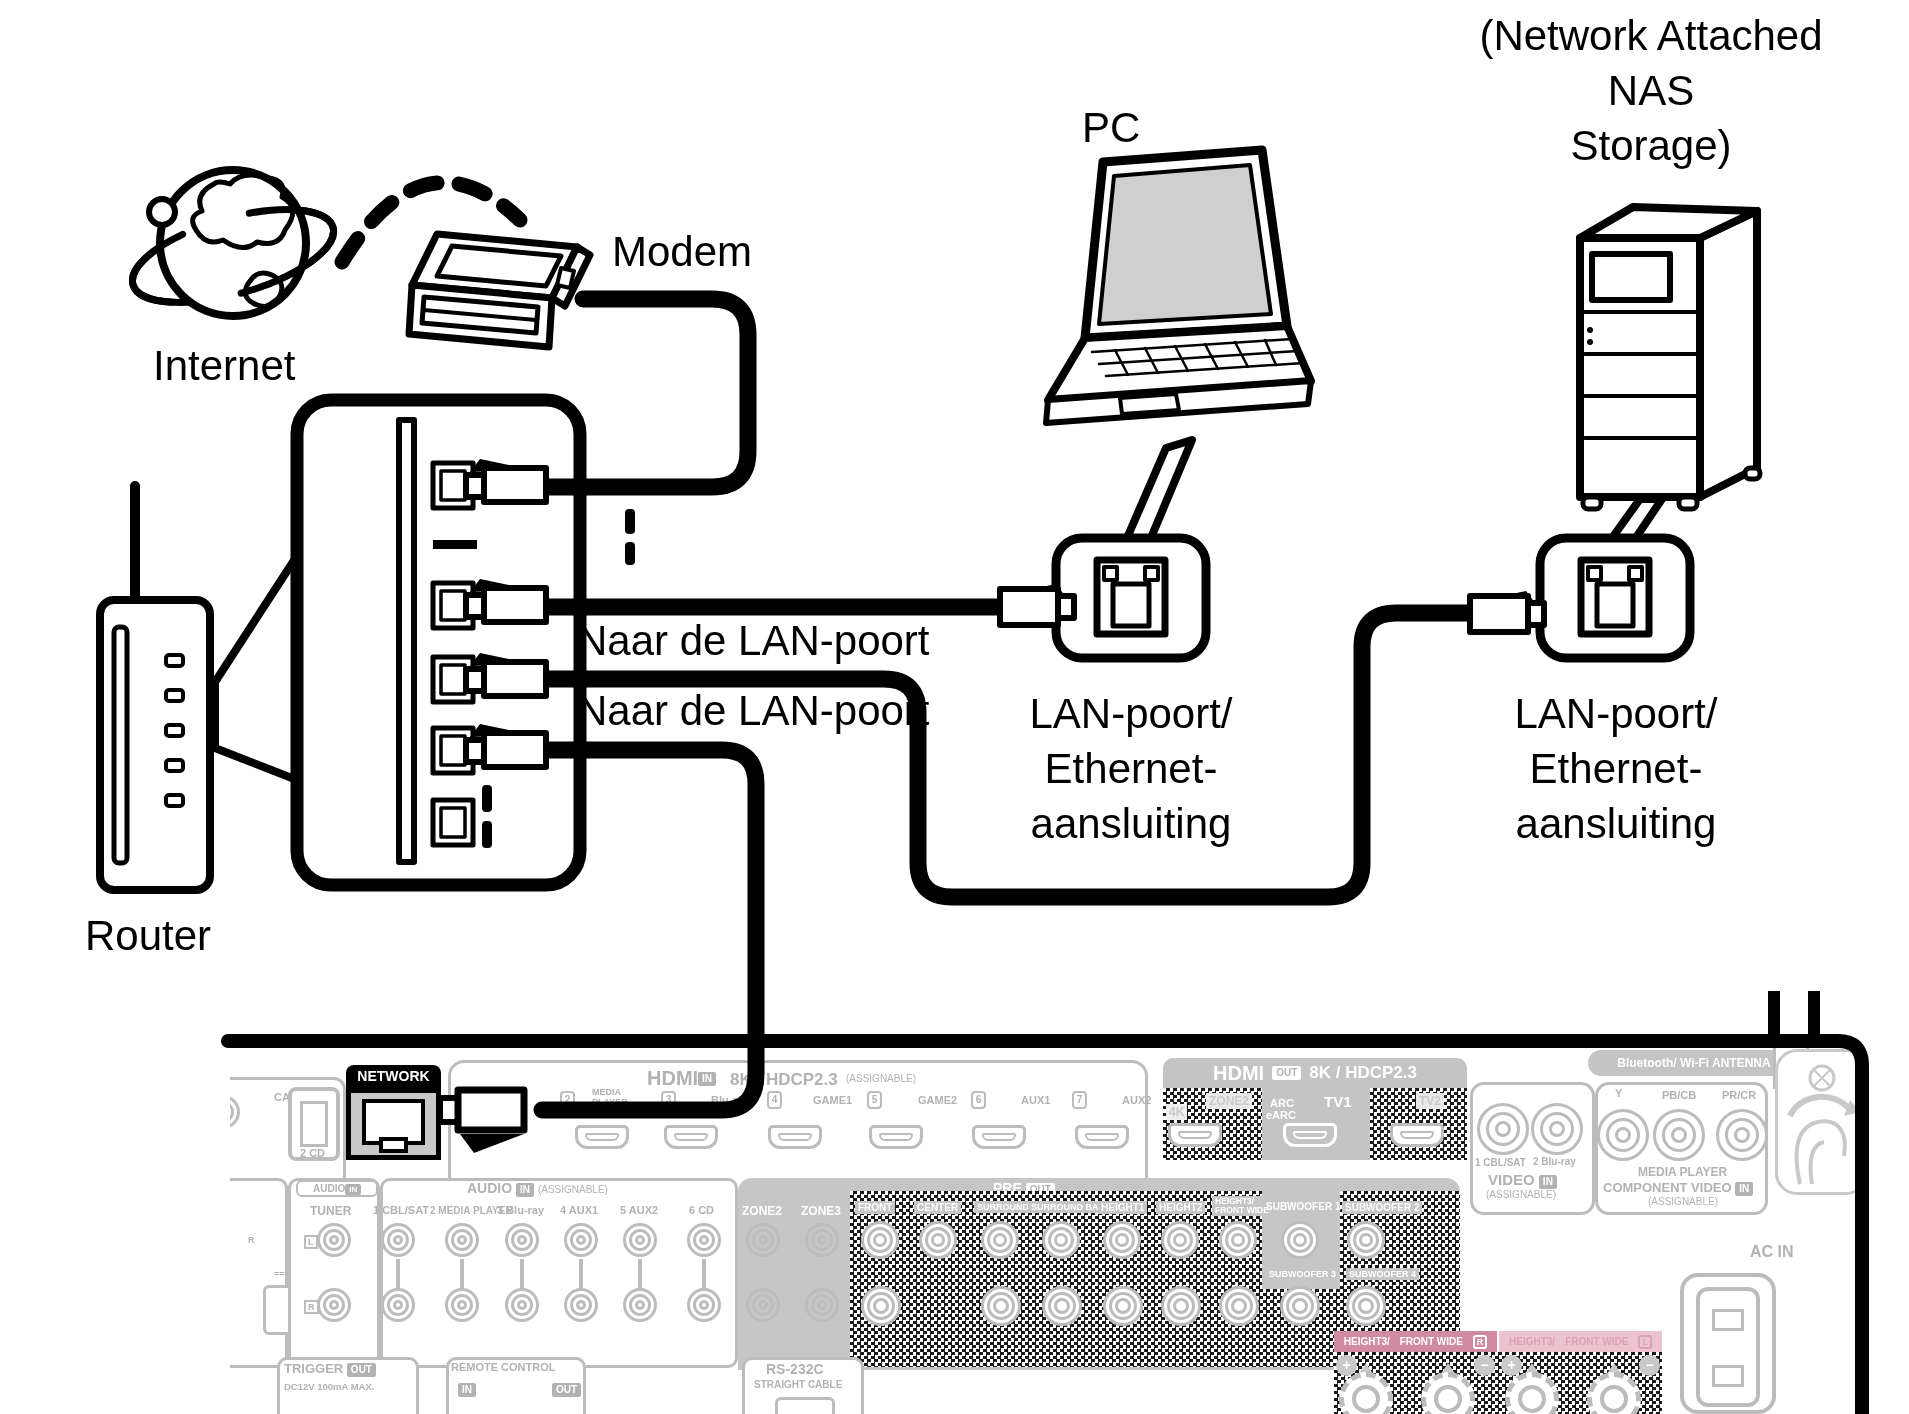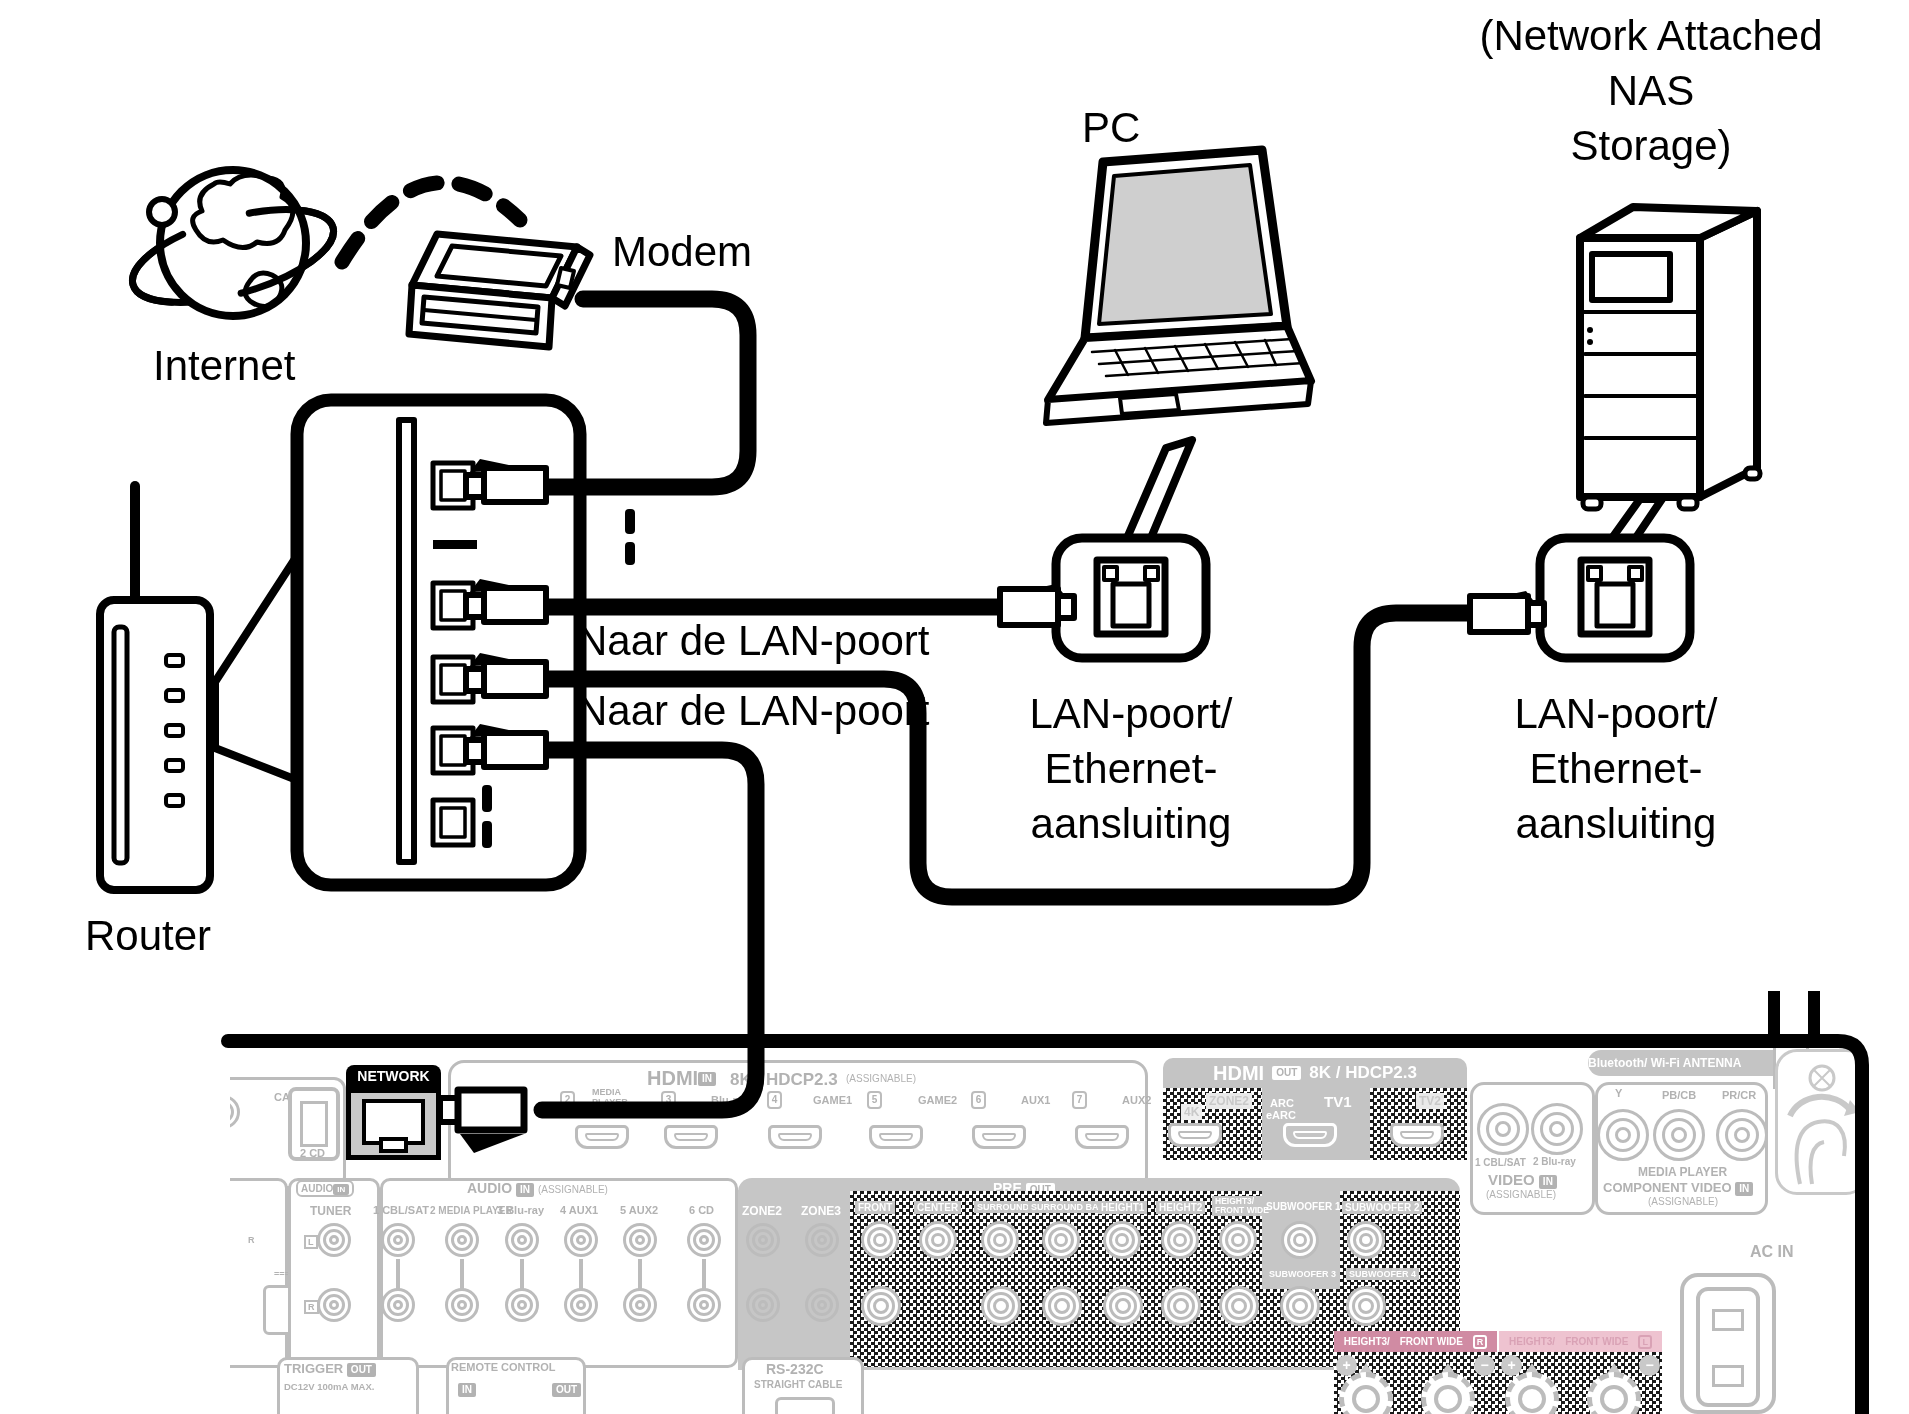--- a/index.html
+++ b/index.html
@@ -99,21 +99,21 @@
     <div class="hp" style="left:845px; top:100px;"></div>
 
     <div class="bar" style="left:933px; top:33px; width:304px; height:30px; border-radius:10px 10px 0 0; display:flex; align-items:center; justify-content:center; gap:8px;">
       <span style="font-size:20px;">HDMI</span>
       <span class="badge rev">OUT</span>
       <span style="font-size:17px;">8K / HDCP2.3</span>
     </div>
     <div class="hatch" style="left:933px; top:63px; width:99px; height:72px;"></div>
     <div class="bar" style="left:1032px; top:63px; width:108px; height:72px;"></div>
     <div class="hatch" style="left:1140px; top:63px; width:97px; height:72px;"></div>
-    <div class="chip" style="left:936px; top:79px; font-size:12px; color:#c9c9c9; background:#efefef;margin-left:15px;">4K</div>
+    <div class="chip" style="left:936px; top:79px; font-size:12px; color:#c9c9c9; background:#efefef;">4K</div>
     <div class="chip" style="left:976px; top:68px; font-size:12px; color:#c9c9c9; background:#e9e9e9;">ZONE2</div>
     <div class="gt" style="left:1040px; top:72px; font-size:11px; color:#fff;">ARC</div>
     <div class="gt" style="left:1036px; top:84px; font-size:11px; color:#fff;">eARC</div>
     <div class="gt" style="left:1094px; top:68px; font-size:15px; color:#fff;">TV1</div>
     <div class="chip" style="left:1186px; top:68px; font-size:12px; color:#c9c9c9; background:#e9e9e9;">TV2</div>
     <div class="hp" style="left:938px; top:98px;"></div>
     <div class="hp w" style="left:1053px; top:98px;"></div>
     <div class="hp" style="left:1160px; top:98px;"></div>
 
     <div class="box" style="left:1240px; top:57px; width:125px; height:133px; border-radius:14px;"></div>
@@ -132,39 +132,39 @@
     <div class="gt" style="left:1492px; top:64px; font-size:11px;">PR/CR</div>
     <div class="rca big" style="left:1367px; top:84px;"></div>
     <div class="rca big" style="left:1423px; top:84px;"></div>
     <div class="rca big" style="left:1486px; top:84px;"></div>
     <div class="gt" style="left:1408px; top:140px; font-size:12px;">MEDIA PLAYER</div>
     <div class="gt" style="left:1373px; top:155px; font-size:13px;">
       <span>COMPONENT VIDEO</span> <span class="badge">IN</span>
     </div>
     <div class="gt" style="left:1418px; top:171px; font-size:10px; font-weight:normal;">(ASSIGNABLE)</div>
 
-    <div class="bar" style="left:1358px; top:25px; width:212px; height:26px; border-radius:13px; font-size:12px; text-align:left; line-height:26px;">Bluetooth/ Wi-Fi ANTENNA</div>
+    <div class="bar" style="left:1358px; top:25px; width:212px; height:26px; border-radius:13px; font-size:12px; text-align:center; line-height:26px;">Bluetooth/ Wi-Fi ANTENNA</div>
     <div style="position:absolute; left:1543px; top:12px; width:36px; height:52px; border:3px solid #bcbcbc; background:#fff;"></div>
     <div style="position:absolute; left:1545px; top:24px; width:93px; height:146px; border:3px solid #c9c9c9; border-radius:22px; background:#fff;">
       <svg width="87" height="140" viewBox="0 0 87 140">
         <circle cx="44" cy="26" r="12" fill="none" stroke="#c9c9c9" stroke-width="3"></circle>
         <path d="M36 18 L52 34 M52 18 L36 34" stroke="#c9c9c9" stroke-width="2"></path>
         <path d="M12 64 A34 30 0 0 1 72 58" fill="none" stroke="#c9c9c9" stroke-width="6"></path>
         <path d="M72 48 L82 60 L66 64 Z" fill="#c9c9c9"></path>
         <path d="M22 132 C14 96 20 74 40 70 C60 66 70 80 66 104 M34 132 C30 108 34 92 46 90" fill="none" stroke="#c9c9c9" stroke-width="4"></path>
       </svg>
     </div>
 
     <div class="box" style="left:-60px; top:153px; width:118px; height:190px; border-radius:10px;"></div>
     <div class="gt" style="left:18px; top:210px; font-size:9px;">R</div>
     <div class="gt" style="left:44px; top:244px; font-size:9px;">===</div>
     <div style="position:absolute; left:33px; top:260px; width:34px; height:50px; border:3px solid #bcbcbc; border-radius:6px; background:#fff;"></div>
 
     <div class="box" style="left:58px; top:153px; width:92px; height:190px; border-radius:10px;"></div>
-    <div style="position:absolute; left:66px; top:155px; border:2px solid #bcbcbc; border-radius:6px; padding:0 3px; background:#fff;" class="gt">
+    <div style="position:absolute; left:66px; top:155px; border:2px solid #bcbcbc; border-radius:6px; padding:0 15px; background:#fff;" class="gt">
       <span style="font-size:10px;">AUDIO</span><span class="badge" style="font-size:8px; line-height:11px;">IN</span>
     </div>
     <div class="gt" style="left:80px; top:179px; font-size:12px;">TUNER</div>
     <div class="gt" style="left:74px; top:210px; font-size:9px; border:2px solid #bcbcbc; padding:0 2px; background:#fff;">L</div>
     <div class="gt" style="left:74px; top:275px; font-size:9px; border:2px solid #bcbcbc; padding:0 2px; background:#fff;">R</div>
     <div class="rca" style="left:87px; top:198px;"></div>
     <div class="rca" style="left:87px; top:263px;"></div>
 
     <div class="box" style="left:150px; top:153px; width:358px; height:190px; border-radius:10px;"></div>
     <div class="gt" style="left:237px; top:155px; font-size:14px;">

